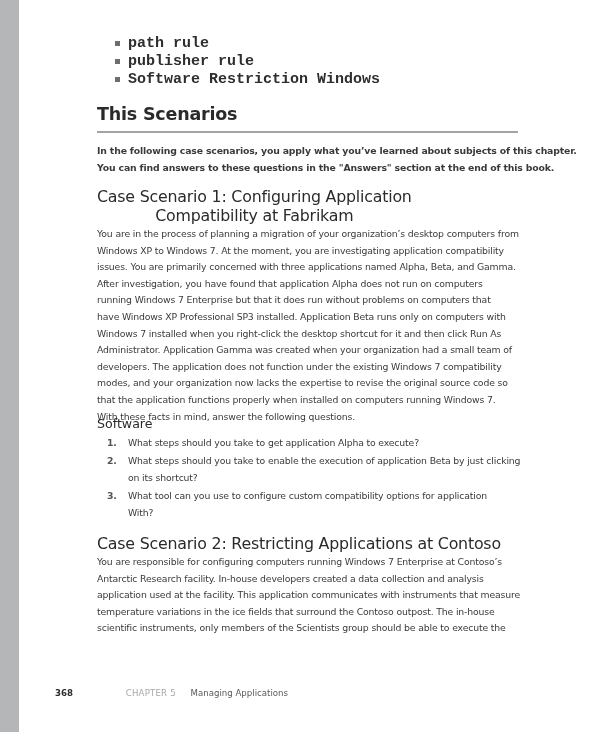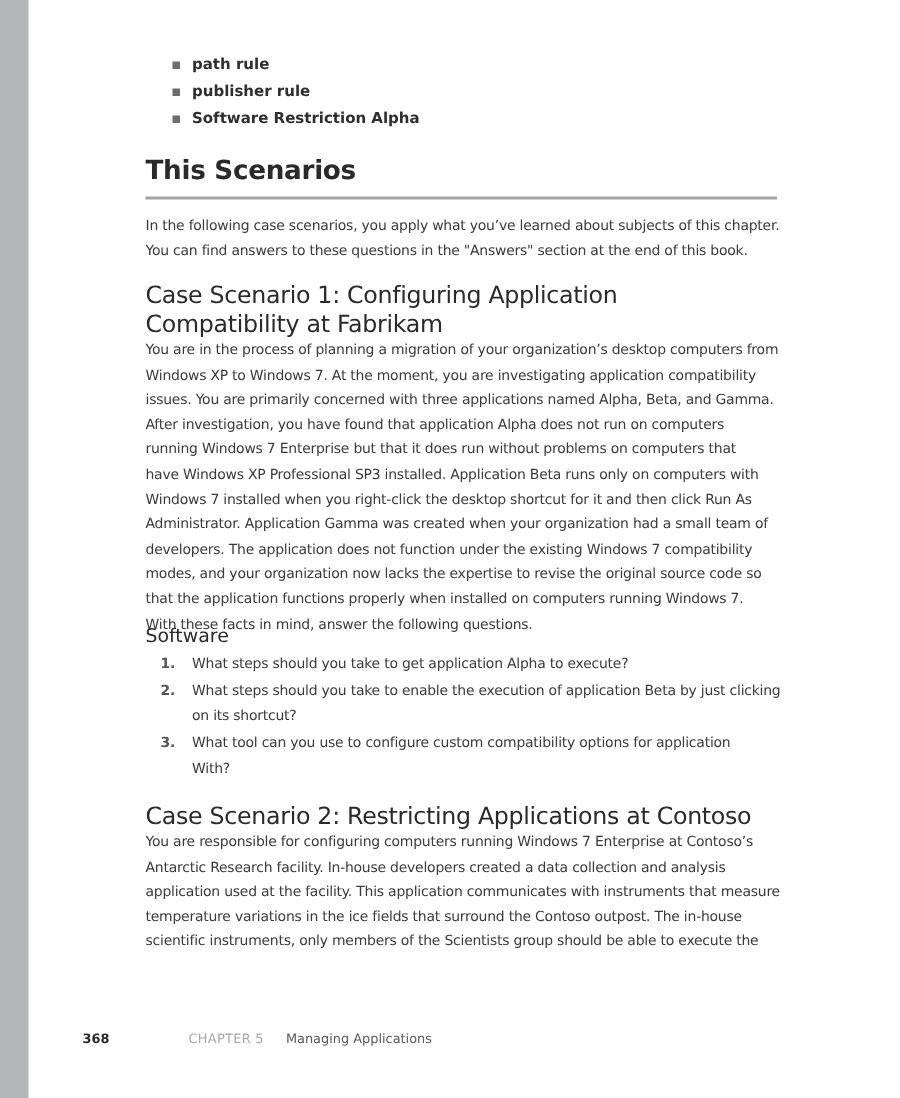--- a/index.html
+++ b/index.html
@@ -28,25 +28,26 @@
       left: 115px;
       top: 35px;
       margin: 0;
       padding: 0;
       list-style: none;
     }
     .bullets li {
       position: relative;
       height: 18px;
       line-height: 18px;
-      font-size: 10px;
+      font-size: 15px;
       font-weight: bold;
       color: #2e2e2e;
       padding-left: 13px;
       white-space: nowrap;
+      font-family: Liberation Mono, monospace;
     }
     .bullets li .sq {
       position: absolute;
       left: 0;
       top: 6px;
       width: 5px;
       height: 5px;
       background: #6e6e6e;
     }
     .h1 {
@@ -132,32 +133,32 @@
     .footer .title { color: #5a5a5a; }
   </style>
 </head>
 <body>
 
 <div class="side-bar"></div>
 
 <ul class="bullets">
   <li><span class="sq"></span><span>path rule</span></li>
   <li><span class="sq"></span><span>publisher rule</span></li>
-  <li><span class="sq"></span><span>Software Restriction Alpha</span></li>
+  <li><span class="sq"></span><span>Software Restriction Windows</span></li>
 </ul>
 
 <div class="h1">This Scenarios</div>
 <div class="rule"></div>
 
-<div class="para" style="top:143px;">
+<div class="para" style="top:143px;font-weight:bold;">
   <span class="ln">In the following case scenarios, you apply what you’ve learned about subjects of this chapter.</span>
   <span class="ln">You can find answers to these questions in the "Answers" section at the end of this book.</span>
 </div>
 
-<div class="h2" style="top:187px;">
+<div class="h2" style="top:187px;text-align:center;">
   <span class="ln">Case Scenario 1: Configuring Application</span>
   <span class="ln">Compatibility at Fabrikam</span>
 </div>
 
 <div class="para" style="top:226px;">
   <span class="ln">You are in the process of planning a migration of your organization’s desktop computers from</span>
   <span class="ln">Windows XP to Windows 7. At the moment, you are investigating application compatibility</span>
   <span class="ln">issues. You are primarily concerned with three applications named Alpha, Beta, and Gamma.</span>
   <span class="ln">After investigation, you have found that application Alpha does not run on computers</span>
   <span class="ln">running Windows 7 Enterprise but that it does run without problems on computers that</span>

